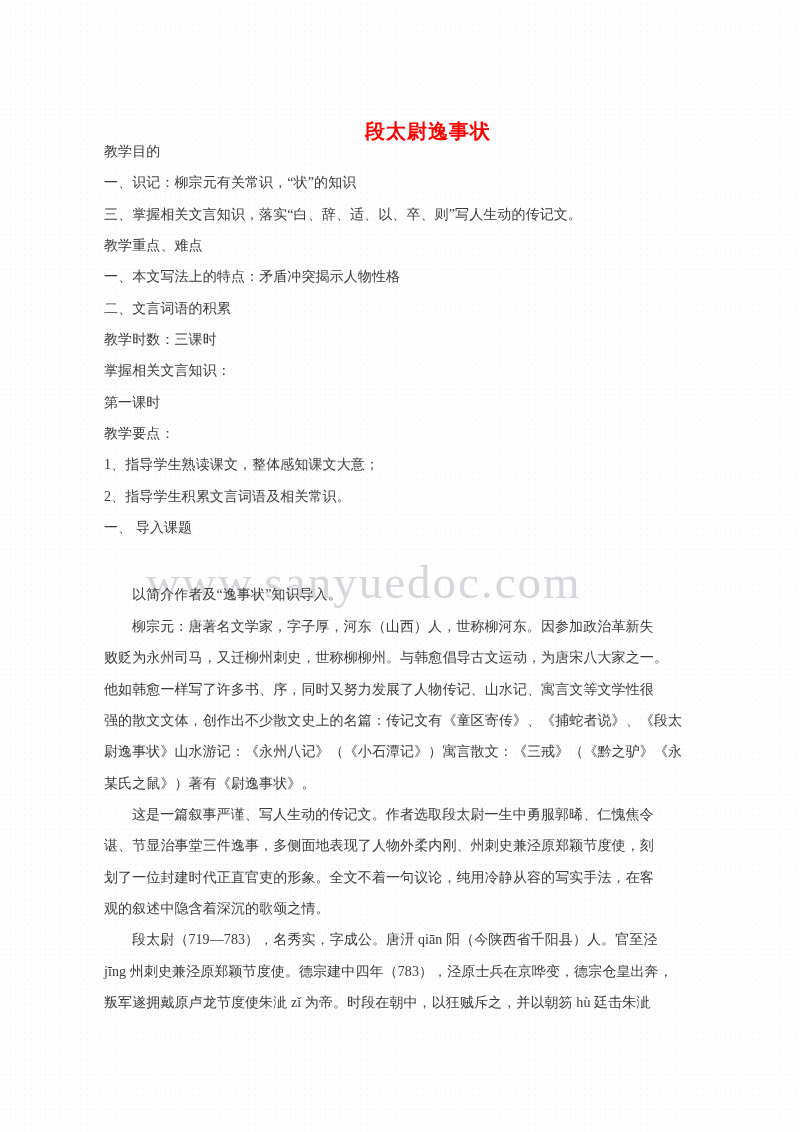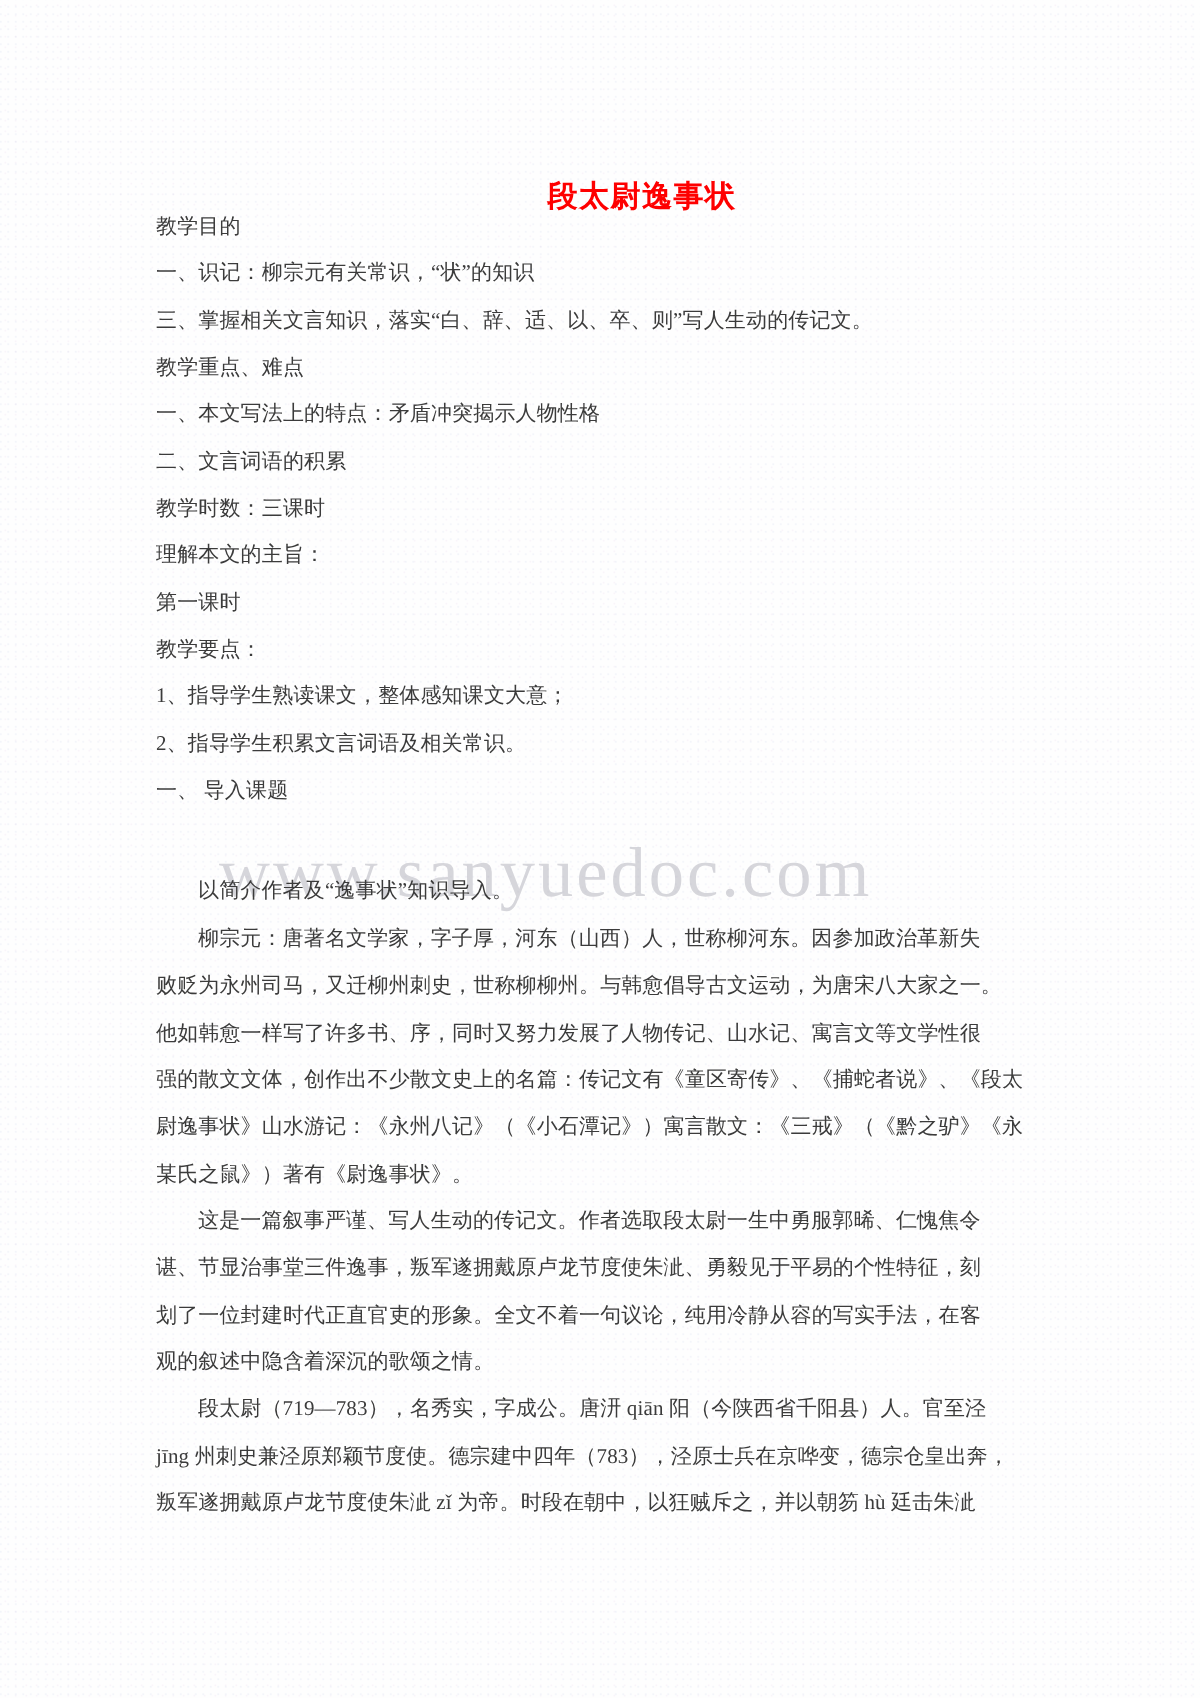--- a/index.html
+++ b/index.html
@@ -77,34 +77,34 @@
   <div class="watermark" style="color: rgb(182, 182, 191);">www.sanyuedoc.com</div>
 
   <div class="content" id="doc-content" style="color: rgb(59, 59, 59);">
       <div class="line">教学目的</div>
       <div class="line">一、识记：柳宗元有关常识，“状”的知识</div>
       <div class="line">三、掌握相关文言知识，落实“白、辞、适、以、卒、则”写人生动的传记文。</div>
       <div class="line">教学重点、难点</div>
       <div class="line">一、本文写法上的特点：矛盾冲突揭示人物性格</div>
       <div class="line">二、文言词语的积累</div>
       <div class="line">教学时数：三课时</div>
-      <div class="line">理解本文的主旨：</div>
+      <div class="line">掌握相关文言知识：</div>
       <div class="line">第一课时</div>
       <div class="line">教学要点：</div>
       <div class="line">1、指导学生熟读课文，整体感知课文大意；</div>
       <div class="line">2、指导学生积累文言词语及相关常识。</div>
       <div class="line">一、 导入课题</div>
       <div class="line" style="padding-left: 2em; margin-top: 36px;">以简介作者及“逸事状”知识导入。</div>
       <div class="line" style="padding-left: 2em;">柳宗元：唐著名文学家，字子厚，河东（山西）人，世称柳河东。因参加政治革新失</div>
       <div class="line">败贬为永州司马，又迁柳州刺史，世称柳柳州。与韩愈倡导古文运动，为唐宋八大家之一。</div>
       <div class="line">他如韩愈一样写了许多书、序，同时又努力发展了人物传记、山水记、寓言文等文学性很</div>
       <div class="line">强的散文文体，创作出不少散文史上的名篇：传记文有《童区寄传》、《捕蛇者说》、《段太</div>
       <div class="line">尉逸事状》山水游记：《永州八记》（《小石潭记》）寓言散文：《三戒》（《黔之驴》《永</div>
       <div class="line">某氏之鼠》）著有《尉逸事状》。</div>
       <div class="line" style="padding-left: 2em;">这是一篇叙事严谨、写人生动的传记文。作者选取段太尉一生中勇服郭晞、仁愧焦令</div>
-      <div class="line">谌、节显治事堂三件逸事，叛军遂拥戴原卢龙节度使朱泚、勇毅见于平易的个性特征，刻</div>
+      <div class="line">谌、节显治事堂三件逸事，多侧面地表现了人物外柔内刚、州刺史兼泾原郑颖节度使，刻</div>
       <div class="line">划了一位封建时代正直官吏的形象。全文不着一句议论，纯用冷静从容的写实手法，在客</div>
       <div class="line">观的叙述中隐含着深沉的歌颂之情。</div>
       <div class="line" style="padding-left: 2em;">段太尉（719—783），名秀实，字成公。唐汧 qiān 阳（今陕西省千阳县）人。官至泾</div>
       <div class="line">jīng 州刺史兼泾原郑颖节度使。德宗建中四年（783），泾原士兵在京哗变，德宗仓皇出奔，</div>
       <div class="line">叛军遂拥戴原卢龙节度使朱泚 zǐ 为帝。时段在朝中，以狂贼斥之，并以朝笏 hù 廷击朱泚</div>
     </div>
 </div>
 
 </body></html>

